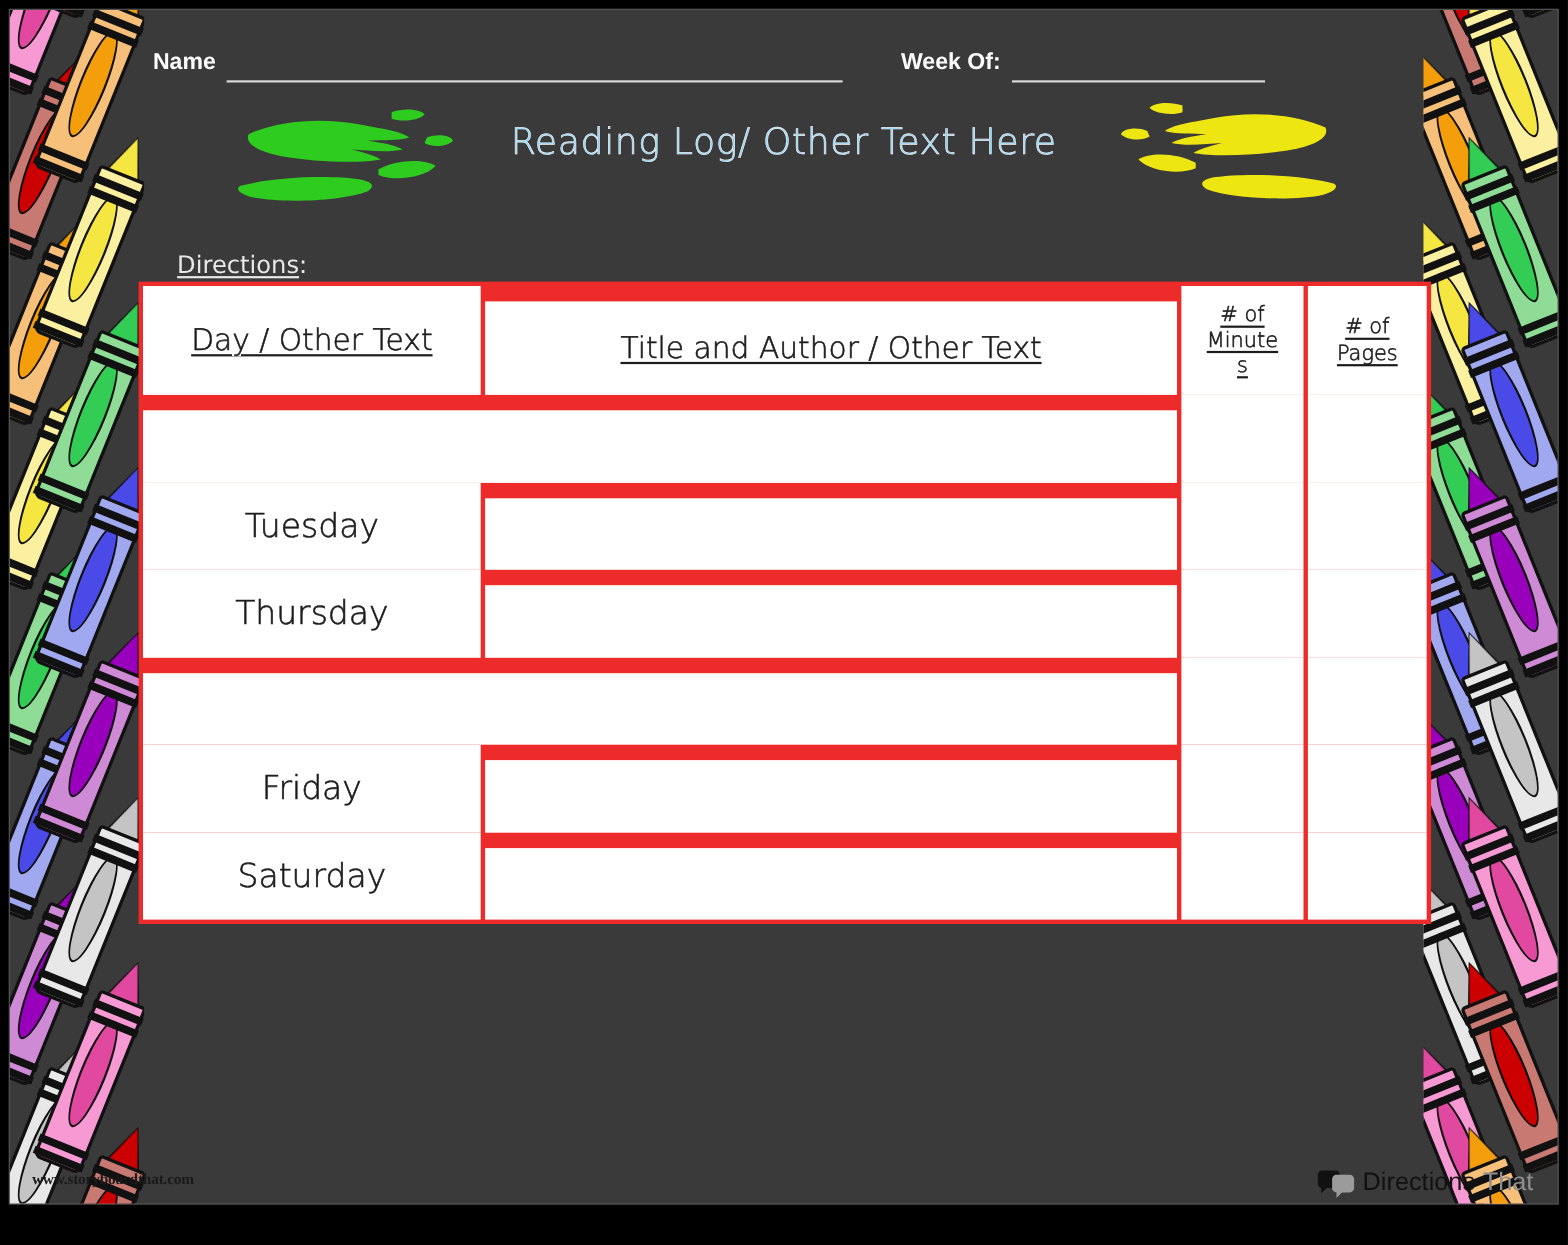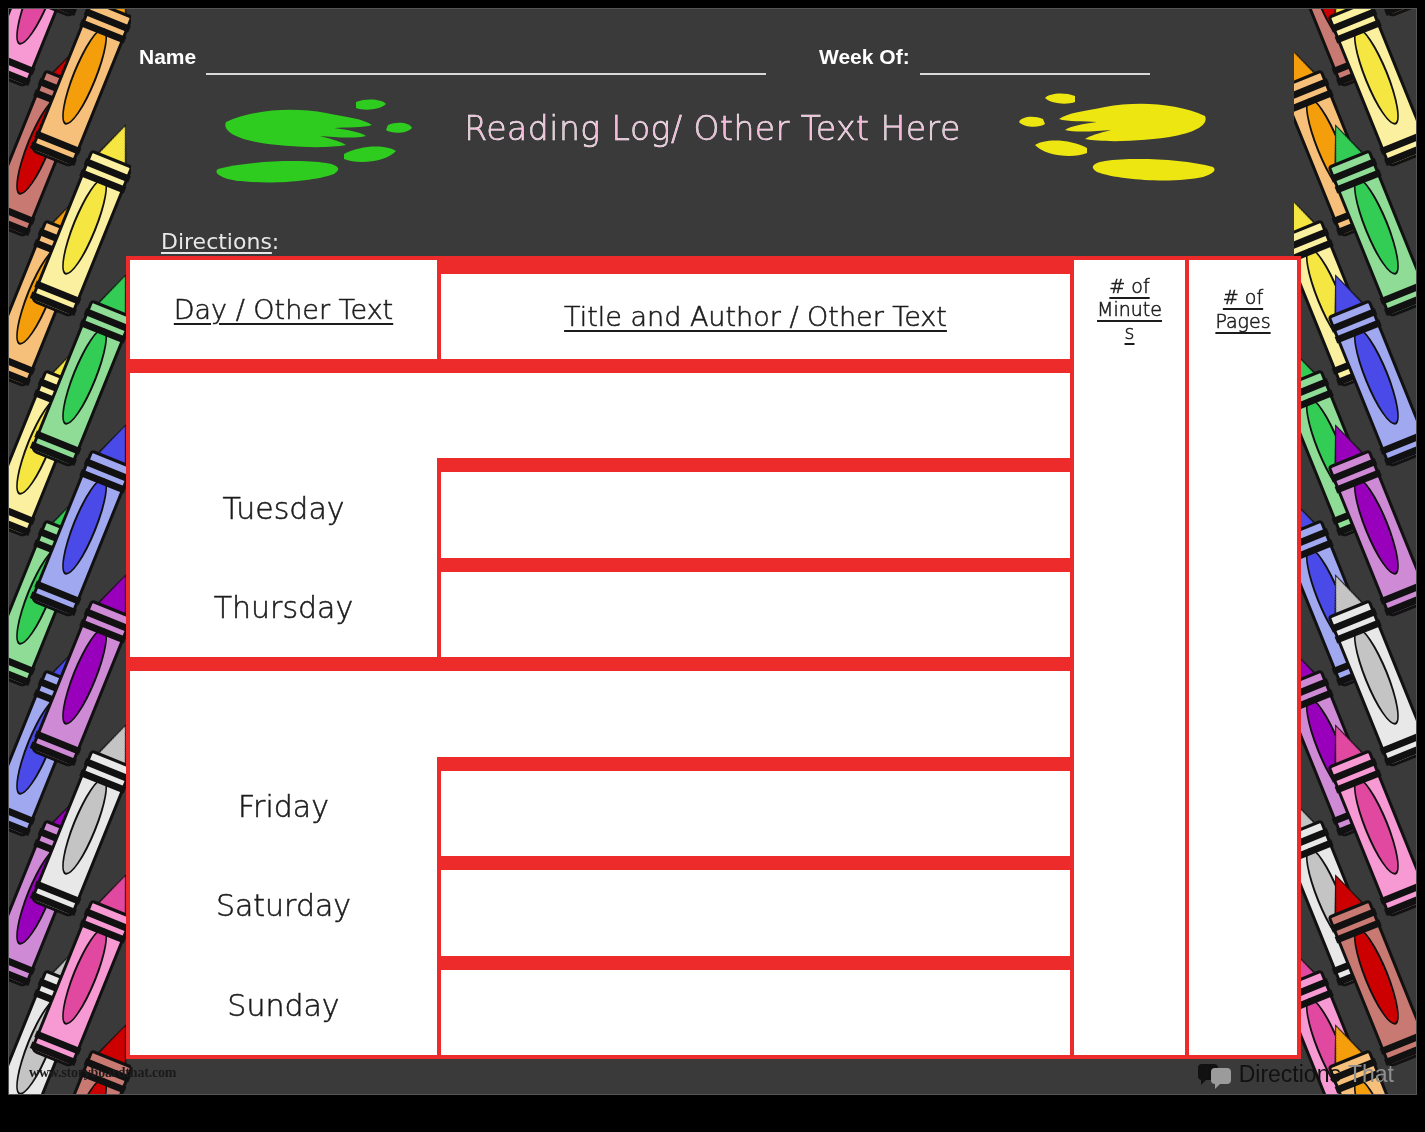--- a/index.html
+++ b/index.html
@@ -115,21 +115,21 @@
     position: absolute; left: 680px; top: 0;
     display: flex; align-items: flex-start; gap: 10px;
   }
   #week-line { width: 230px; }
 
   
   #title {
     position: absolute;
     left: 0; right: 0; top: 100px;
     text-align: center;
-    color: #f9a8d4;
+    color: #7dd3fc;
     font-size: 33px;
     font-family: "DejaVu Sans", sans-serif;
     font-weight: 300;
     letter-spacing: 0.5px;
     -webkit-text-stroke: 0.6px #f2f2f2;
     text-shadow: 0 0 1px rgba(0,0,0,0.6);
   }
 
   
   #directions {
@@ -144,21 +144,21 @@
 
   
   .splat { position: absolute; pointer-events: none; }
   #splat-green { left: 205px; top: 88px; }
   #splat-yellow { left: 1008px; top: 82px; }
 
   
   #log-table {
     position: absolute;
     left: 117px; top: 247px;
-    width: 1175px; height: 803px;
+    width: 1175px; height: 584px;
     background: #ee2b2b;
     display: flex;
     flex-direction: column;
     gap: 0;
     padding: 4px;
   }
   .trow {
     display: flex;
     gap: 4px;
     flex: 1 1 0;
@@ -739,28 +739,20 @@
 
       <div class="trow">
         <div class="tcell c-day">
             <span class="hand day-text">Saturday</span>
           </div>
         <div class="tcell c-title"></div>
         <div class="tcell c-min"></div>
         <div class="tcell c-pages"></div>
       </div>
 
-      <div class="trow">
-        <div class="tcell c-day">
-            <span class="hand day-text">Sunday</span>
-          </div>
-        <div class="tcell c-title"></div>
-        <div class="tcell c-min"></div>
-        <div class="tcell c-pages"></div>
-      </div>
     </div>
 
     <div id="watermark">www.storyboardthat.com</div>
 
     <div id="brand">
       <span class="bubbles">
         <span class="b-back"></span>
           <span class="b-front"></span>
       </span>
       <span class="bword">Directions</span>

